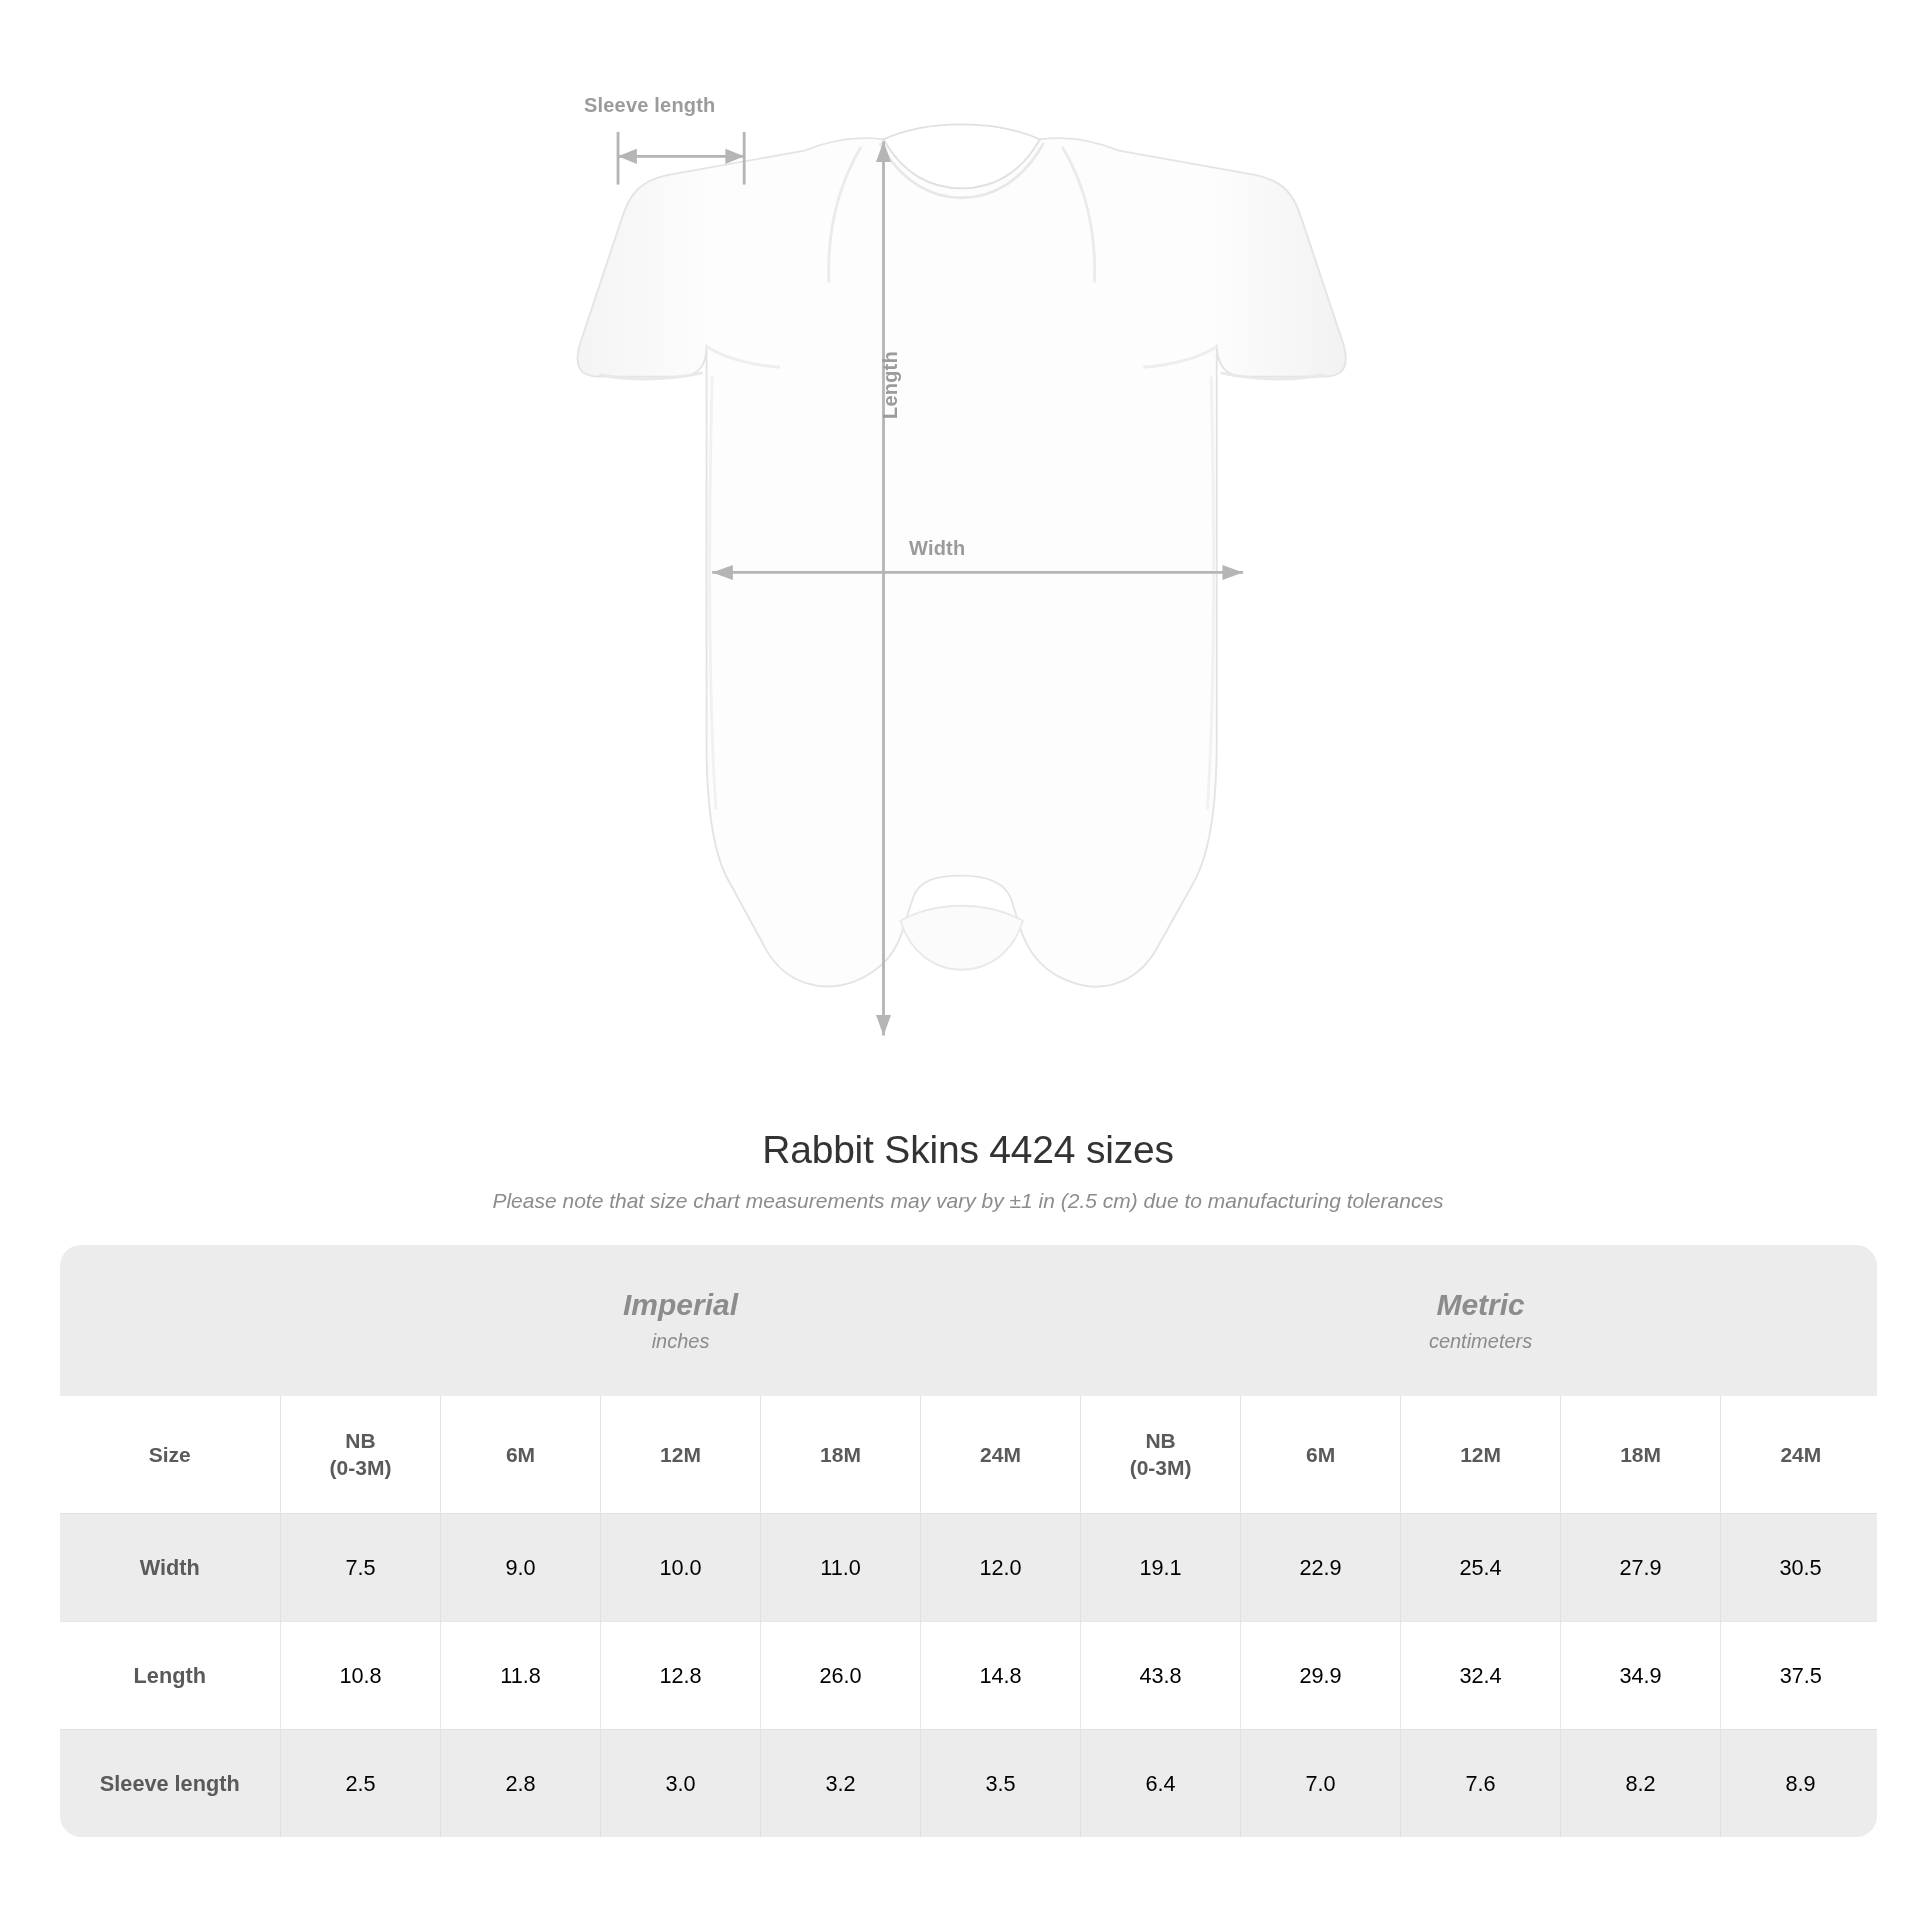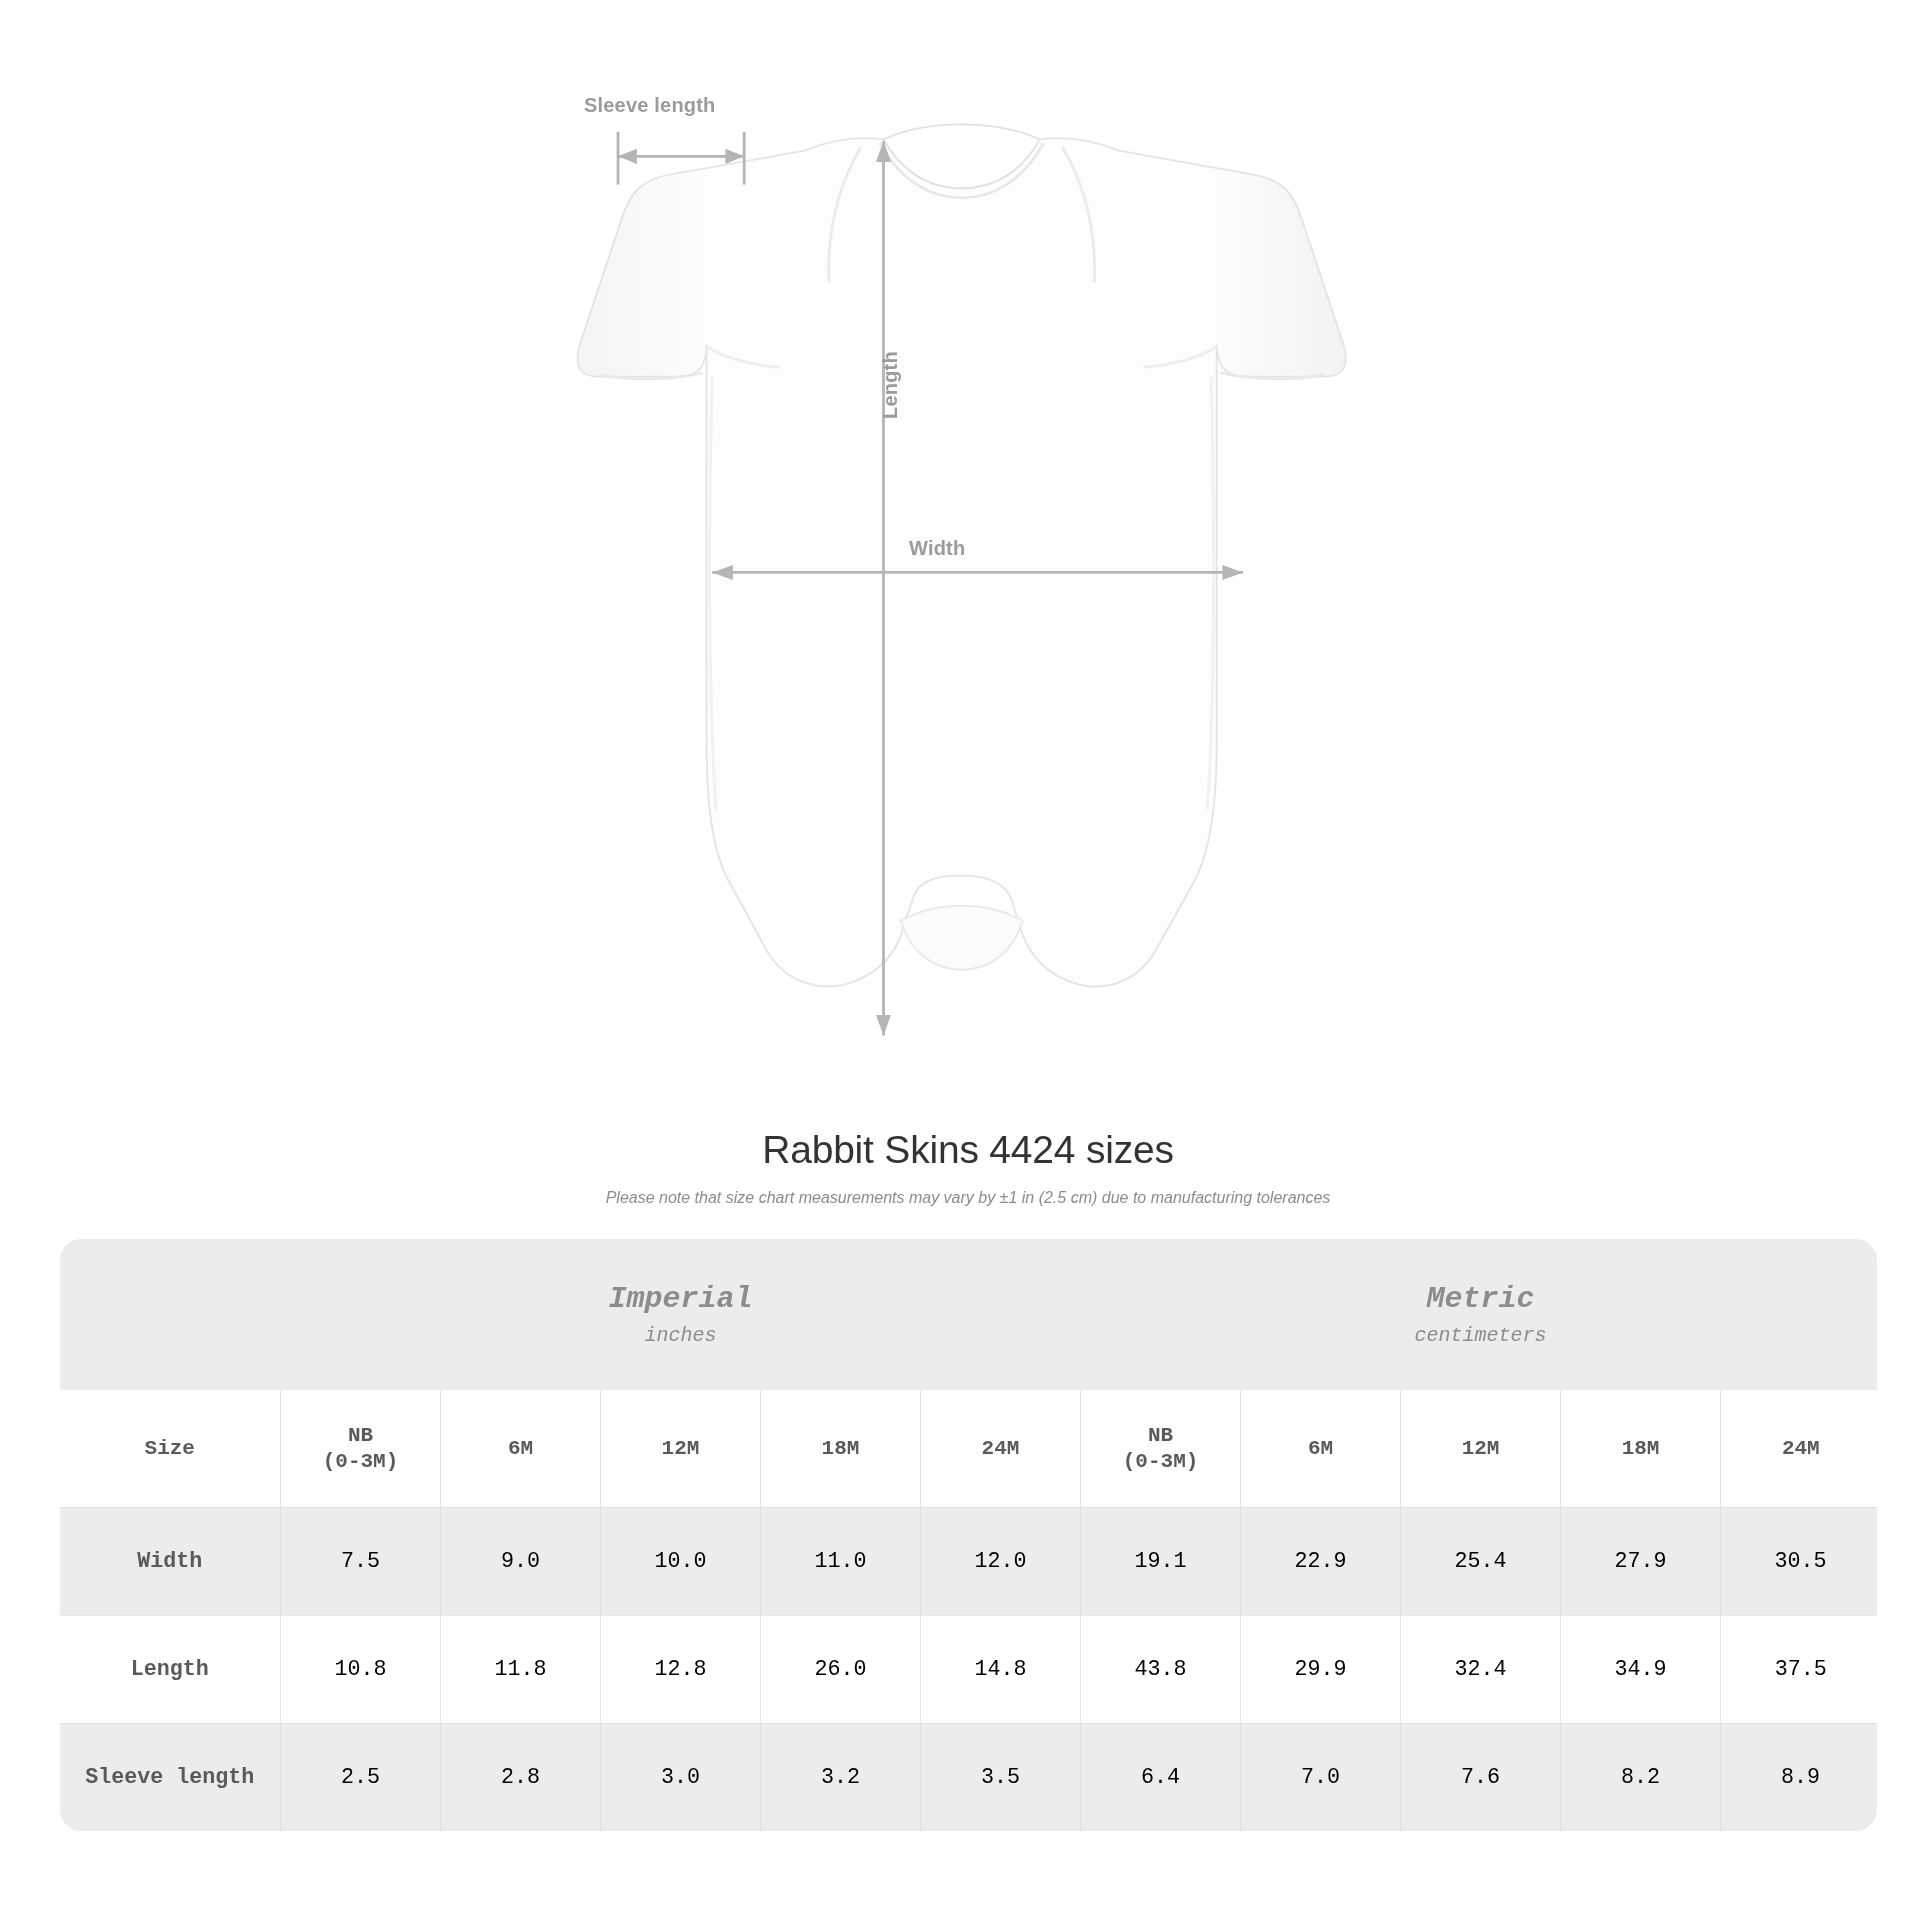--- a/index.html
+++ b/index.html
@@ -63,21 +63,21 @@
     margin-top: 17px;
   }
   .chart-title {
     font-size: 39px;
     font-weight: normal;
     color: #333333;
     letter-spacing: -0.2px;
   }
   .chart-note {
     margin-top: 17px;
-    font-size: 16px;
+    font-size: 21px;
     font-style: italic;
     color: #8c8c8c;
   }
 
   
   .table-wrap {
     margin: 32px auto 0 auto;
     width: 1817px;
     border-radius: 21px;
     overflow: hidden;
@@ -85,21 +85,21 @@
   }
   table.size-table {
     border-collapse: collapse;
     width: 100%;
     table-layout: fixed;
   }
   table.size-table td,
   table.size-table th {
     text-align: center;
     vertical-align: middle;
-    font-family: Liberation Mono, monospace;
+    font-family: Liberation Sans, sans-serif;
   }
   
   .unit-row td {
     background: #ececec;
     height: 151px;
     padding: 0;
   }
   .unit-row td.blank-cell {
     background: #ececec;
   }

